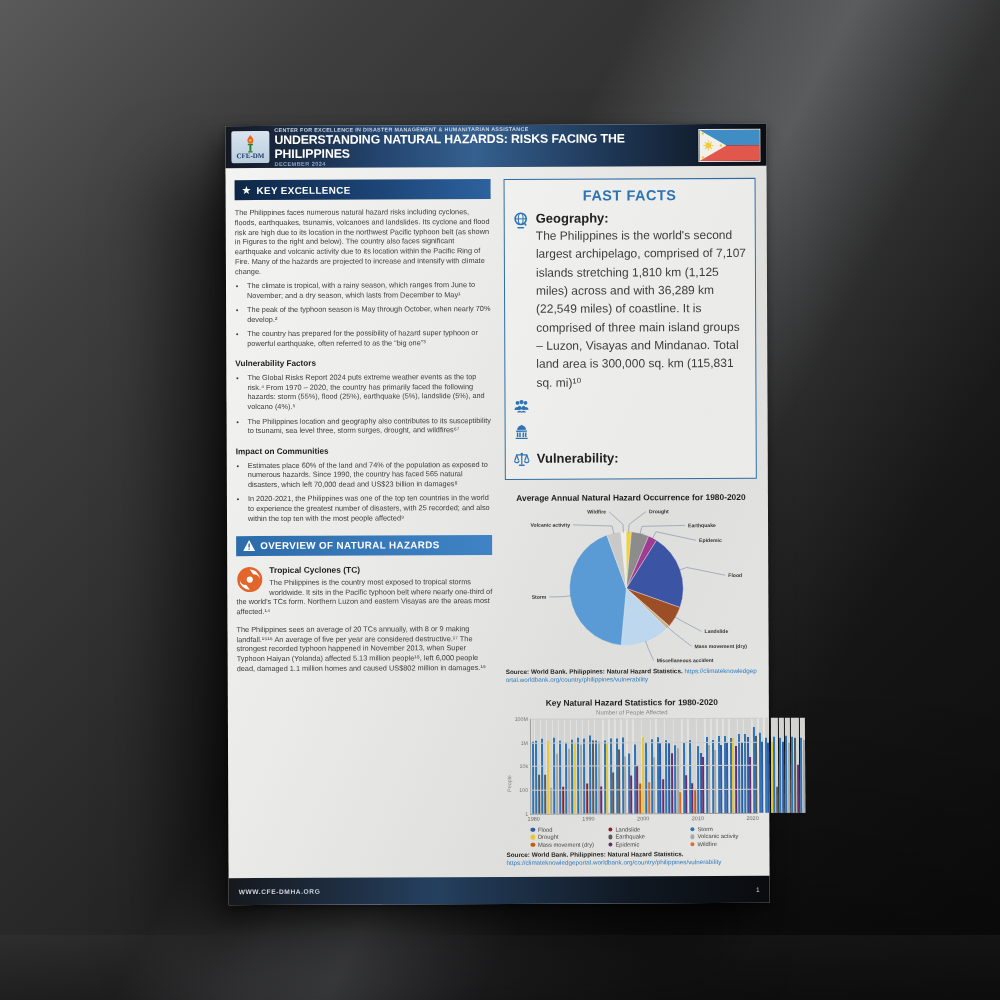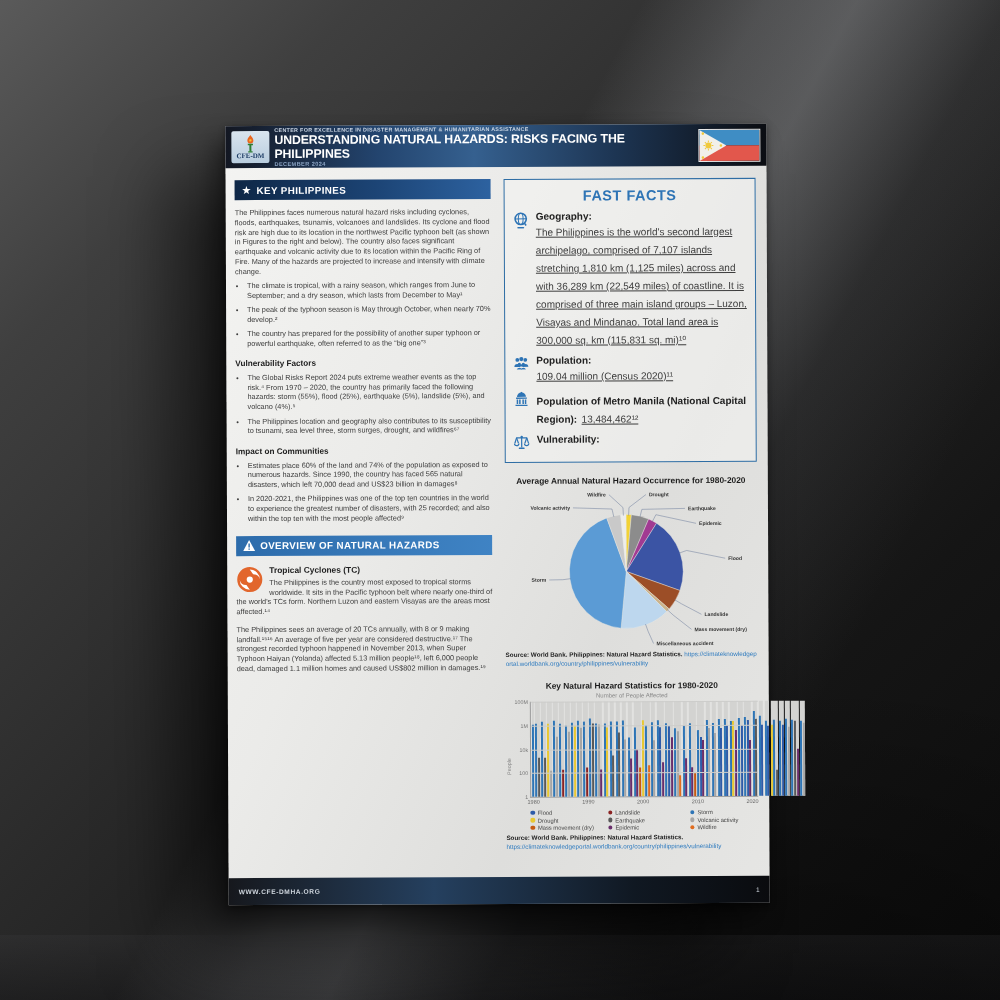--- a/index.html
+++ b/index.html
@@ -61,22 +61,22 @@
   
   .tc-wrap{margin-top:9px;font-size:7.35px;line-height:1.33;color:#3d3d3d;}
   .tc-icon{float:left;width:27px;height:27px;margin:1px 6px 2px 0;}
   .tc-head{font-size:8.4px;font-weight:bold;color:#222;margin:0 0 2px 0;}
   
   .ff-box{border:1.7px solid #2e6da4;background:rgba(244,244,242,0.55);padding:6px 8px 8px 8px;}
   .ff-title{text-align:center;font-size:14.5px;font-weight:bold;color:#2e74b5;letter-spacing:0.5px;margin:2px 0 5px 0;}
   .ff-item{display:flex;gap:6px;margin-top:7px;}
   .ff-ic{flex:0 0 17px;padding-top:1px;}
   .ff-txt{flex:1;}
-  .ff-label{font-size:10px;font-weight:bold;color:#222;}
-  .ff-body{font-size:10px;line-height:1.36;color:#3d3d3d;display:inline;text-decoration:underline;}
+  .ff-label{font-size:13px;font-weight:bold;color:#222;}
+  .ff-body{font-size:12px;line-height:1.36;color:#3d3d3d;display:inline;}
   
   .chart-title{font-size:8.4px;font-weight:bold;color:#1c1c1c;text-align:center;margin:13px 0 2px 0;}
   .chart-sub{font-size:6px;color:#8a8a8a;text-align:center;margin:1px 0 2px 0;}
   .pie-svg{display:block;margin:0 auto;}
   .src{font-size:6.3px;line-height:1.35;margin-top:3px;}
   .src b{color:#222;}
   .src a{color:#2f7bbf;text-decoration:none;word-break:break-all;}
   
   .bc{display:flex;margin-top:3px;}
   .bc-ylab{flex:0 0 8px;writing-mode:vertical-rl;transform:rotate(180deg);font-size:5.4px;color:#8a8a8a;text-align:center;}
@@ -140,27 +140,27 @@
           <circle cx="21.5" cy="15.5" r="1.3"></circle>
         </g>
       </svg>
     </div>
 
     <div class="content">
 
       <div class="col-l">
         <div class="band band-kh">
           <span class="star">★</span>
-          <span class="band-label">KEY PHILIPPINES</span>
+          <span class="band-label">KEY EXCELLENCE</span>
         </div>
         <p class="body">The Philippines faces numerous natural hazard risks including cyclones, floods, earthquakes, tsunamis, volcanoes and landslides. Its cyclone and flood risk are high due to its location in the northwest Pacific typhoon belt (as shown in Figures to the right and below). The country also faces significant earthquake and volcanic activity due to its location within the Pacific Ring of Fire. Many of the hazards are projected to increase and intensify with climate change.</p>
         <ul class="blts">
-          <li>The climate is tropical, with a rainy season, which ranges from June to September; and a dry season, which lasts from December to May¹</li>
+          <li>The climate is tropical, with a rainy season, which ranges from June to November; and a dry season, which lasts from December to May¹</li>
           <li>The peak of the typhoon season is May through October, when nearly 70% develop.²</li>
-          <li>The country has prepared for the possibility of another super typhoon or powerful earthquake, often referred to as the “big one”³</li>
+          <li>The country has prepared for the possibility of hazard super typhoon or powerful earthquake, often referred to as the “big one”³</li>
         </ul>
 
         <div class="subhead">Vulnerability Factors</div>
         <ul class="blts">
           <li>The Global Risks Report 2024 puts extreme weather events as the top risk.⁴ From 1970 – 2020, the country has primarily faced the following hazards: storm (55%), flood (25%), earthquake (5%), landslide (5%), and volcano (4%).⁵</li>
           <li>The Philippines location and geography also contributes to its susceptibility to tsunami, sea level three, storm surges, drought, and wildfires⁶⁷</li>
         </ul>
 
         <div class="subhead">Impact on Communities</div>
         <ul class="blts">
@@ -219,43 +219,35 @@
                   <circle cx="12" cy="4" r="1.9"></circle>
                 <path d="M1 11 a3 3 0 0 1 6 0 Z"></path>
                   <path d="M5 10.5 a3.2 3.2 0 0 1 6 0 Z"></path>
                   <path d="M9 11 a3 3 0 0 1 6 0 Z"></path>
                 <circle cx="6" cy="8.4" r="1.6"></circle>
                   <circle cx="10" cy="8.4" r="1.6"></circle>
                 <path d="M3.4 13.6 a2.8 2.8 0 0 1 5.2 0 Z"></path>
                   <path d="M7.4 13.6 a2.8 2.8 0 0 1 5.2 0 Z"></path>
               </svg>
             </span>
-            <div class="ff-txt">
-              <div class="ff-label">Population:</div>
-              <span class="ff-body">109.04 million (Census 2020)¹¹</span>
-            </div>
           </div>
 
           <div class="ff-item">
             <span class="ff-ic">
               <svg width="16" height="15" viewBox="0 0 16 15" fill="#2e74b5">
                 <path d="M8 0.5 a4.5 4.5 0 0 1 4.5 4.5 h-9 A4.5 4.5 0 0 1 8 0.5 Z"></path>
                 <rect x="7.2" y="-0.5" width="1.6" height="2" rx="0.8"></rect>
                 <rect x="2.6" y="5.6" width="10.8" height="1.4"></rect>
                 <rect x="3.2" y="7.6" width="1.5" height="4.6"></rect>
                   <rect x="5.6" y="7.6" width="1.5" height="4.6"></rect>
                 <rect x="8.9" y="7.6" width="1.5" height="4.6"></rect>
                   <rect x="11.3" y="7.6" width="1.5" height="4.6"></rect>
                 <rect x="2" y="12.8" width="12" height="1.4"></rect>
               </svg>
             </span>
-            <div class="ff-txt">
-              <span class="ff-label">Population of Metro Manila (National Capital Region):</span>
-              <span class="ff-body">13,484,462¹²</span>
-            </div>
           </div>
 
           <div class="ff-item">
             <span class="ff-ic">
               <svg width="16" height="15" viewBox="0 0 16 15">
                 <g stroke="#2e74b5" stroke-width="1.2" fill="none">
                   <line x1="8" y1="1" x2="8" y2="12.5"></line>
                   <line x1="2.5" y1="3" x2="13.5" y2="3"></line>
                   <path d="M0.8 8.5 a2.2 2.2 0 0 0 4.4 0"></path>
                   <path d="M10.8 8.5 a2.2 2.2 0 0 0 4.4 0"></path>

